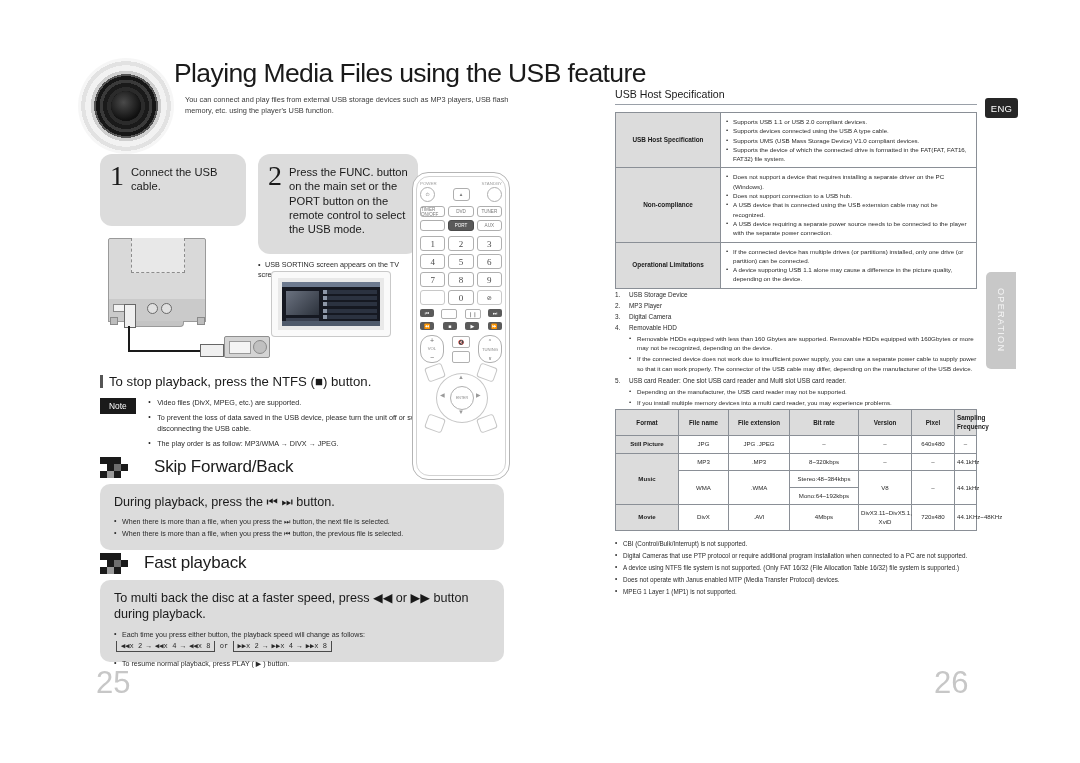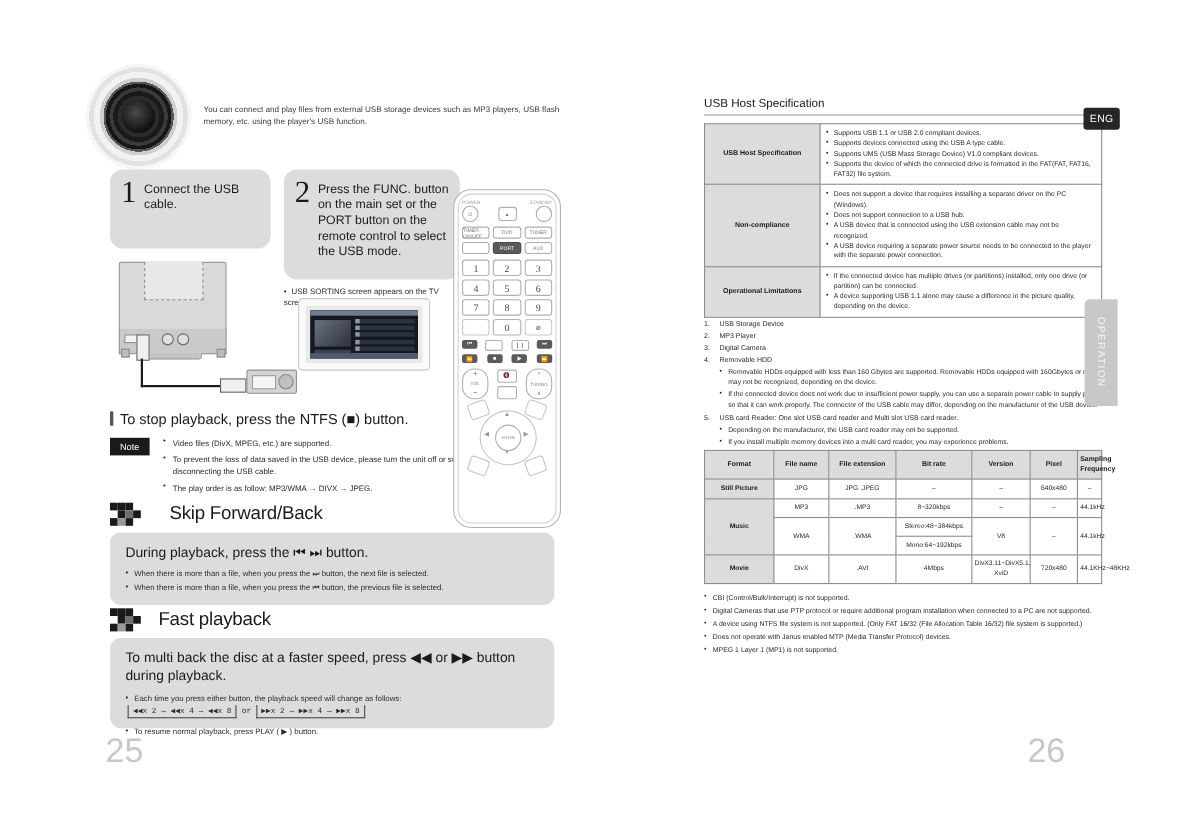--- a/index.html
+++ b/index.html
@@ -124,21 +124,21 @@
   .gb-list{margin:7px 0 0 0;padding:0;}
   .gb-list li{
     list-style:none;font-size:7.1px;line-height:1.5;color:#2a2a2a;
     position:relative;padding-left:8px;margin-bottom:1px;
   }
   .gb-list li:before{content:"\2022";position:absolute;left:0;top:-1px;}
   .speedrow{font-size:7.1px;color:#2a2a2a;margin:1px 0 4px 2px;white-space:nowrap;font-family:Liberation Mono, monospace;}
   .speedgrp{border:1px solid #4a4a4a;border-top:none;padding:0 4px 1px 4px;display:inline-block;}
 
   
-  .right{position:absolute;left:640px;top:88px;width:362px;}
+  .right{position:absolute;left:615px;top:88px;width:362px;}
   .r-head{
     font-size:10.6px;color:#1a1a1a;font-weight:400;
     border-bottom:1.2px solid #9aa0a8;padding-bottom:4px;margin-bottom:7px;
   }
   table.spec{border-collapse:collapse;width:362px;table-layout:fixed;}
   table.spec td{
     border:1px solid #8a8f96;font-size:6.2px;line-height:1.5;
     color:#2a2a2a;vertical-align:middle;padding:4px 5px;
   }
   table.spec td.lbl{
@@ -244,20 +244,21 @@
 </style>
 </head>
 <body>
 
 <div class="page">
 
   <div class="left">
 
     <div class="hero">
       <div class="speaker"></div>
+      <div class="hero-title">Playing Media Files using the USB  feature</div>
       <div class="hero-sub">You can connect and play files from external USB storage devices such as  MP3 players, USB flash memory, etc. using the player's USB  function.</div>
     </div>
 
     <div class="steps">
       <div class="stepbox one">
         <div class="stepnum">1</div>
         <div class="steptext">Connect the USB cable.</div>
       </div>
       <div class="stepbox two">
         <div class="stepnum">2</div>

